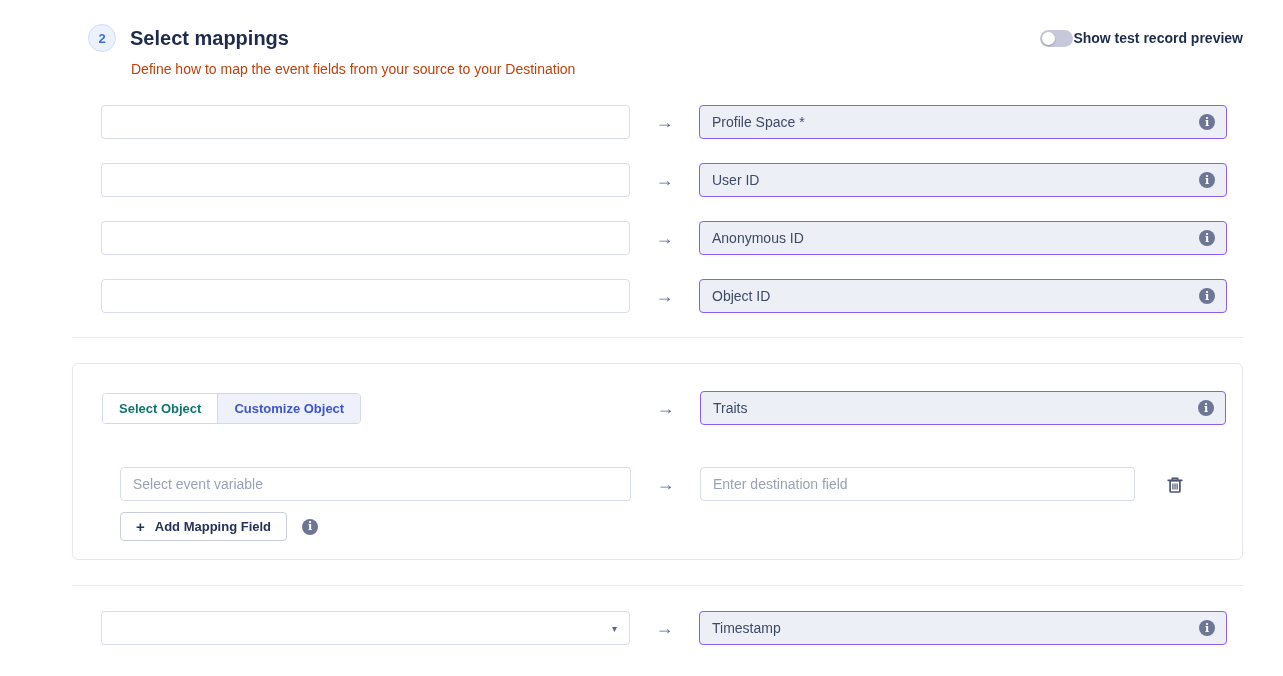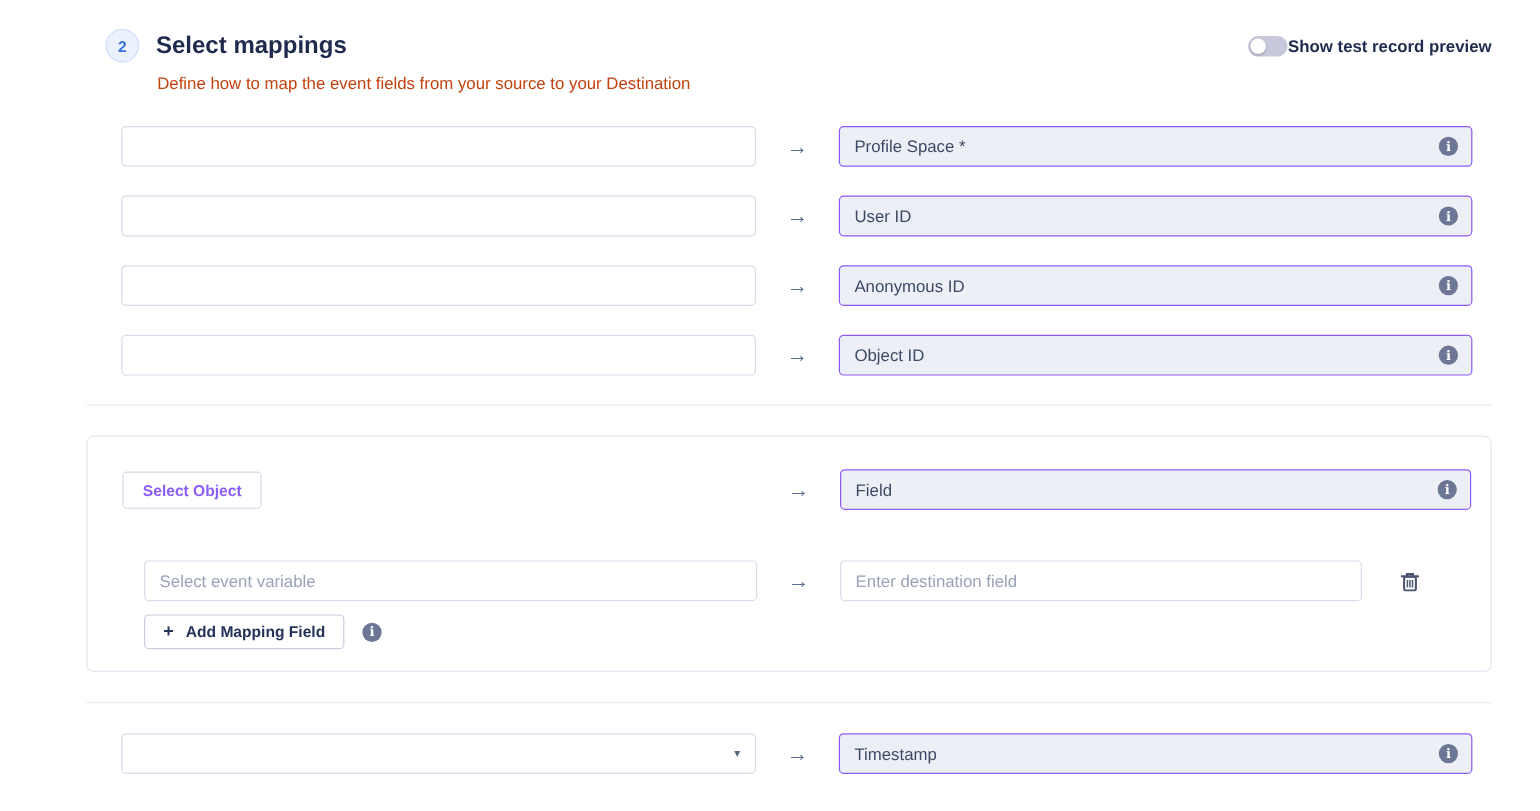--- a/index.html
+++ b/index.html
@@ -63,21 +63,21 @@
 
   
   .traits-box {
     border: 1px solid #e4e7f1; border-radius: 6px;
     margin-top: 25px; padding: 27px 0 18px 0;
   }
   .tabs-row { margin-bottom: 42px; }
   .tab-group { display: inline-flex; border: 1px solid #d4d8e6; border-radius: 4px; overflow: hidden; background: #fff; }
   .tab {
     height: 29px; padding: 0 16px; background: #fff; border: none;
-    font-size: 13px; font-weight: 600; color: #8b5cf6; font-family: inherit;
+    font-size: 13px; font-weight: 600; color: #0f766e; font-family: inherit;
     cursor: pointer; display: flex; align-items: center;
   }
   .tab + .tab { border-left: 1px solid #d4d8e6; }
   .tab.active { background: #eef0fa; color: #3d55cf; }
 
   .inner-row { margin-bottom: 0; justify-content: center; }
   .inner-row .left-cell { padding-left: 47px; }
   .inner-row .right-cell { padding-right: 0; }
   .dest-input {
     width: 435px; height: 34px; background: #fff;
@@ -178,26 +178,27 @@
   </div>
 
   <hr class="divider">
 
   <div class="traits-box">
 
     <div class="map-row tabs-row">
       <div class="left-cell">
         <div class="tab-group">
           <button class="tab">Select Object</button>
-        </div>
-      </div>
-      <div class="arrow-cell">→</div>
-      <div class="right-cell">
-        <div class="dest-field">
-          <span>Field</span>
+          <button class="tab active">Customize Object</button>
+        </div>
+      </div>
+      <div class="arrow-cell">→</div>
+      <div class="right-cell">
+        <div class="dest-field">
+          <span>Traits</span>
           <span class="info-icon">i</span>
         </div>
       </div>
     </div>
 
     <div class="map-row inner-row">
       <div class="left-cell">
         <input class="src-input" placeholder="Select event variable" style="">
       </div>
       <div class="arrow-cell">→</div>

